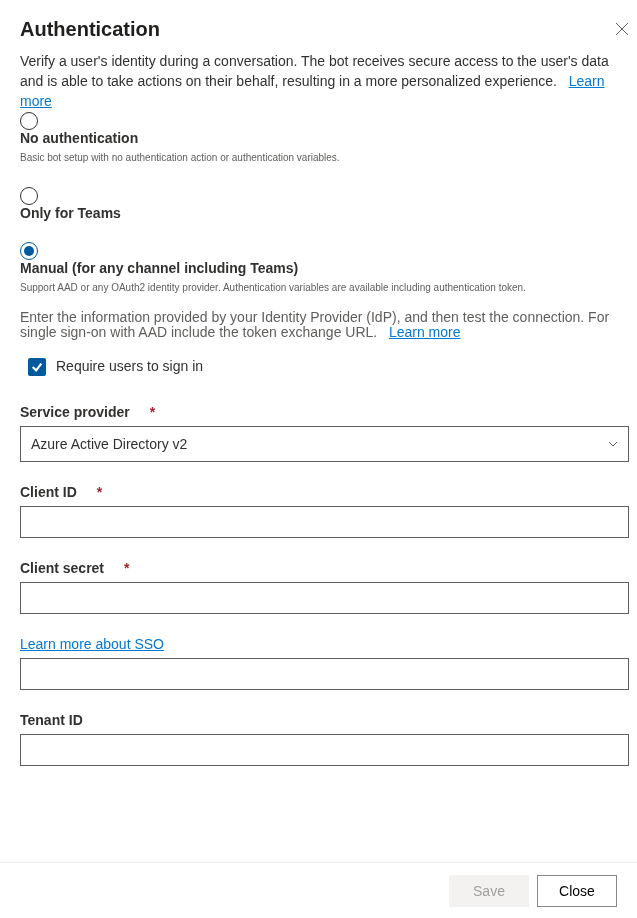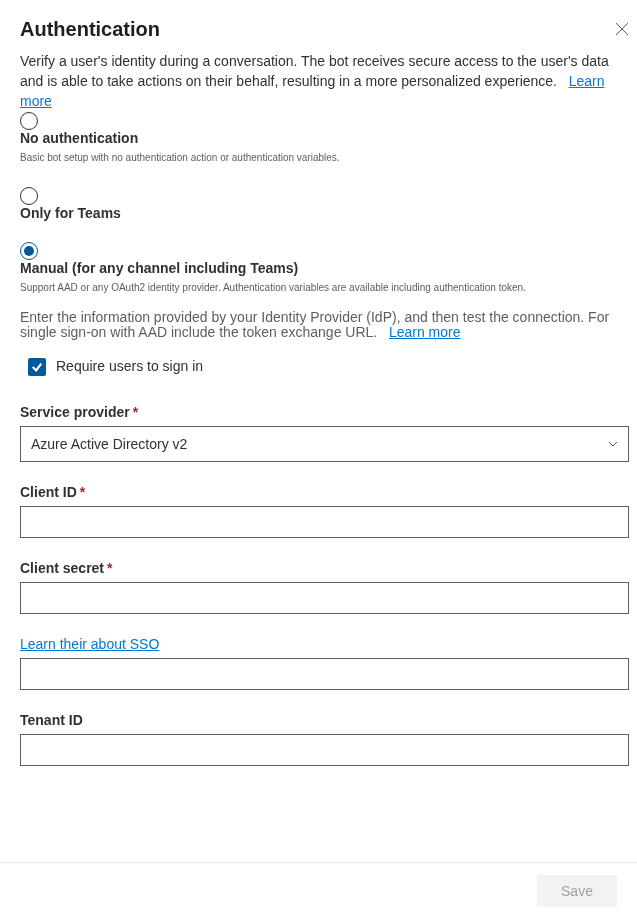--- a/index.html
+++ b/index.html
@@ -135,21 +135,21 @@
     }
     .field {
       margin-bottom: 22px;
     }
     .field-label {
       font-weight: 600;
       font-size: 14px;
       margin-bottom: 6px;
       display: flex;
       align-items: center;
-      gap: 3px;
+      gap: 20px;
     }
     .required {
       color: #a4262c;
     }
     .field-help-link {
       font-weight: 400;
       color: #0078d4;
       text-decoration: underline;
       cursor: pointer;
     }
@@ -305,29 +305,30 @@
   <div class="field">
     <div class="field-label">
       <span>Client secret</span>
       <span class="required">*</span>
     </div>
     <input type="text" class="text-input" value="" style="">
   </div>
 
   <div class="field">
     <div class="field-label">
-      <a class="field-help-link">Learn their about SSO</a>
+      <a class="field-help-link">Learn more about SSO</a>
     </div>
     <input type="text" class="text-input" value="" style="">
   </div>
 
   <div class="field">
     <div class="field-label">
       <span>Tenant ID</span>
     </div>
     <input type="text" class="text-input" value="" style="">
   </div>
 
 </div>
 
 <div class="footer">
   <button class="btn primary-disabled">Save</button>
+  <button class="btn">Close</button>
 </div>
 
 </body></html>

